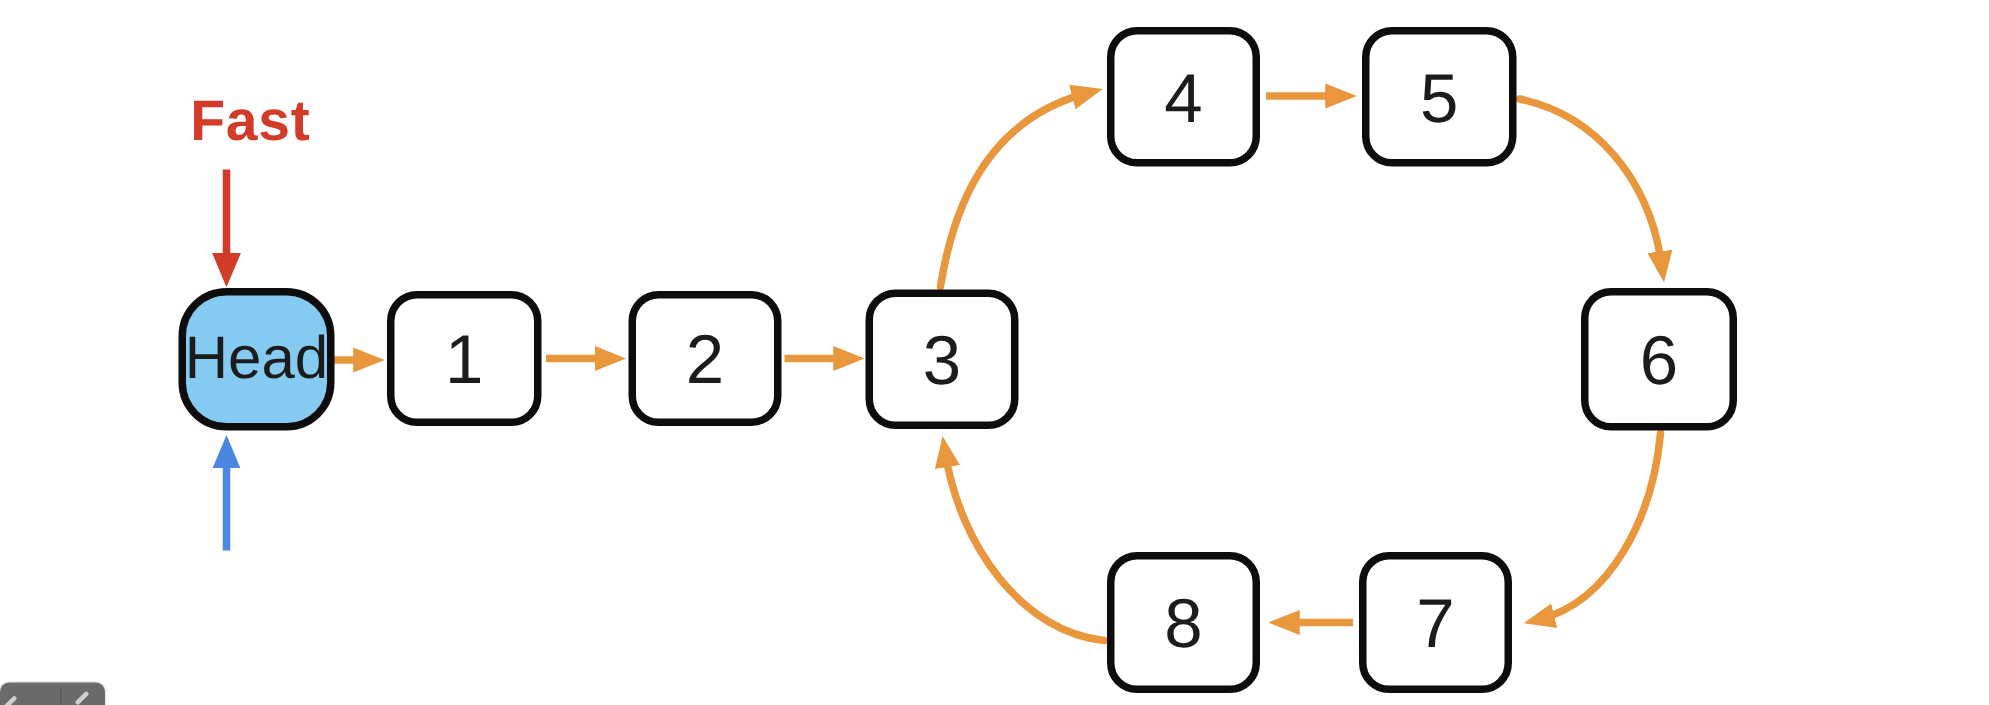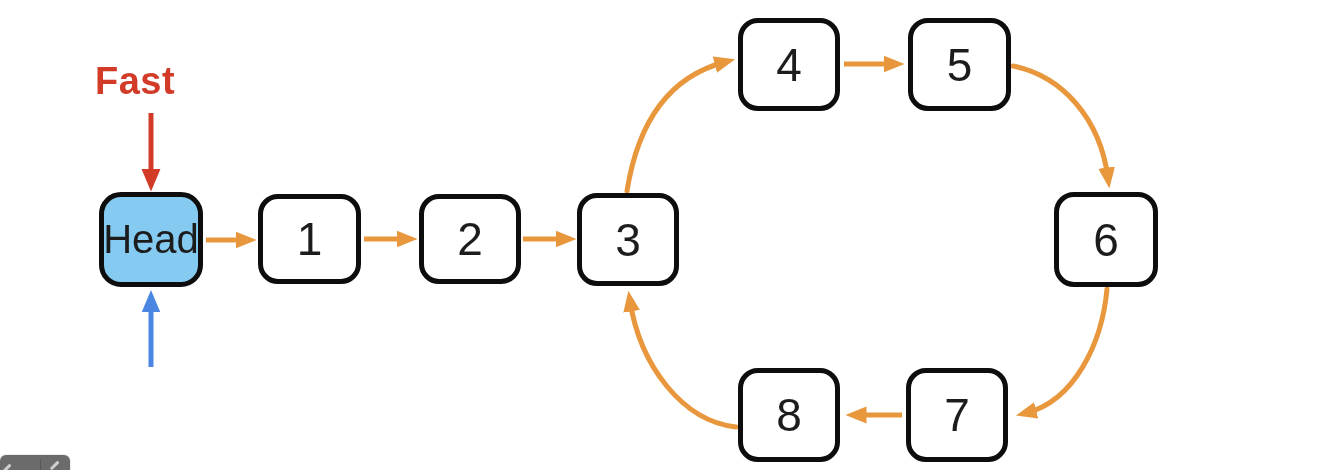--- a/index.html
+++ b/index.html
@@ -22,27 +22,28 @@
     display: flex;
     align-items: center;
     justify-content: center;
     font-size: 46px;
     color: #1c1c1c;
     letter-spacing: 0;
   }
   .node--head {
     background: #85cbf1;
     font-size: 40px;
-    border-radius: 22px;
+    border-radius: 32px;
+    margin-left: 20px;
   }
   .ptr {
     position: absolute;
     left: 95px;
     width: 112px;
-    text-align: left;
+    text-align: right;
     font-size: 38px;
     font-weight: bold;
     letter-spacing: 0.5px;
   }
   .ptr--fast { top: 60px; color: #d23b28; }
   .ptr--slow { top: 366px; color: #4a86e2; }
 
   .toolbar {
     position: absolute;
     left: 0px; top: 455px;

